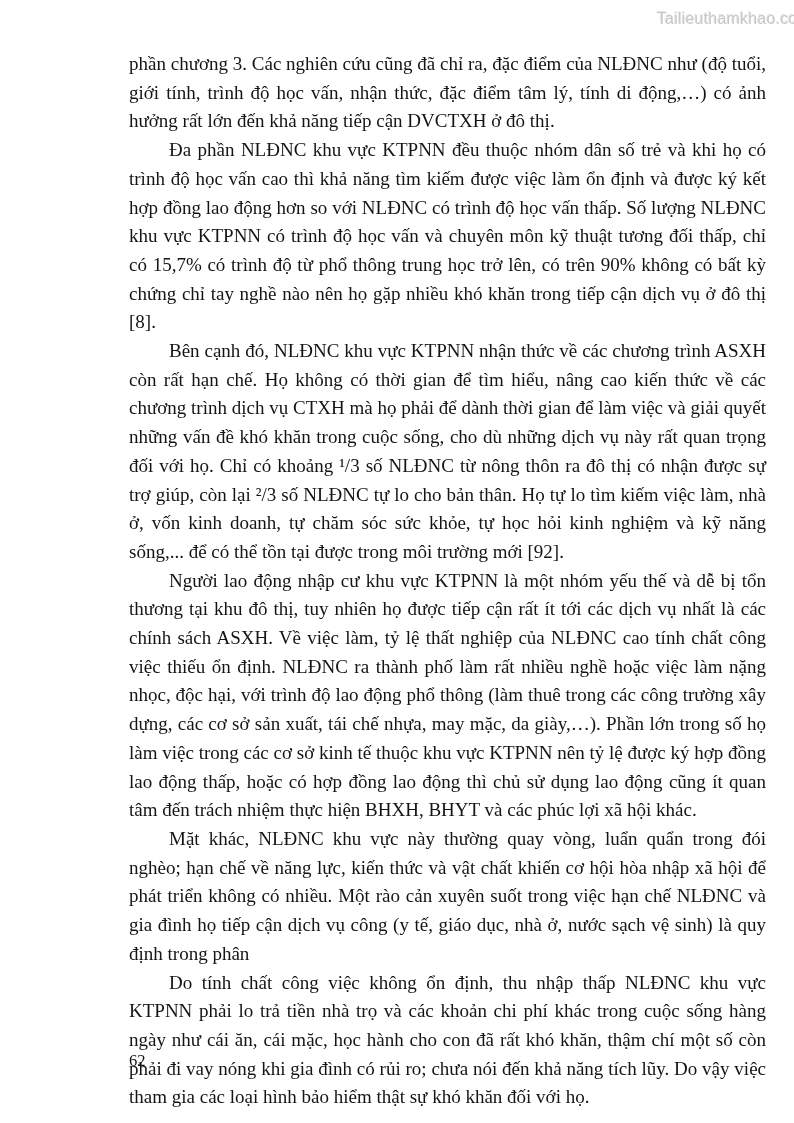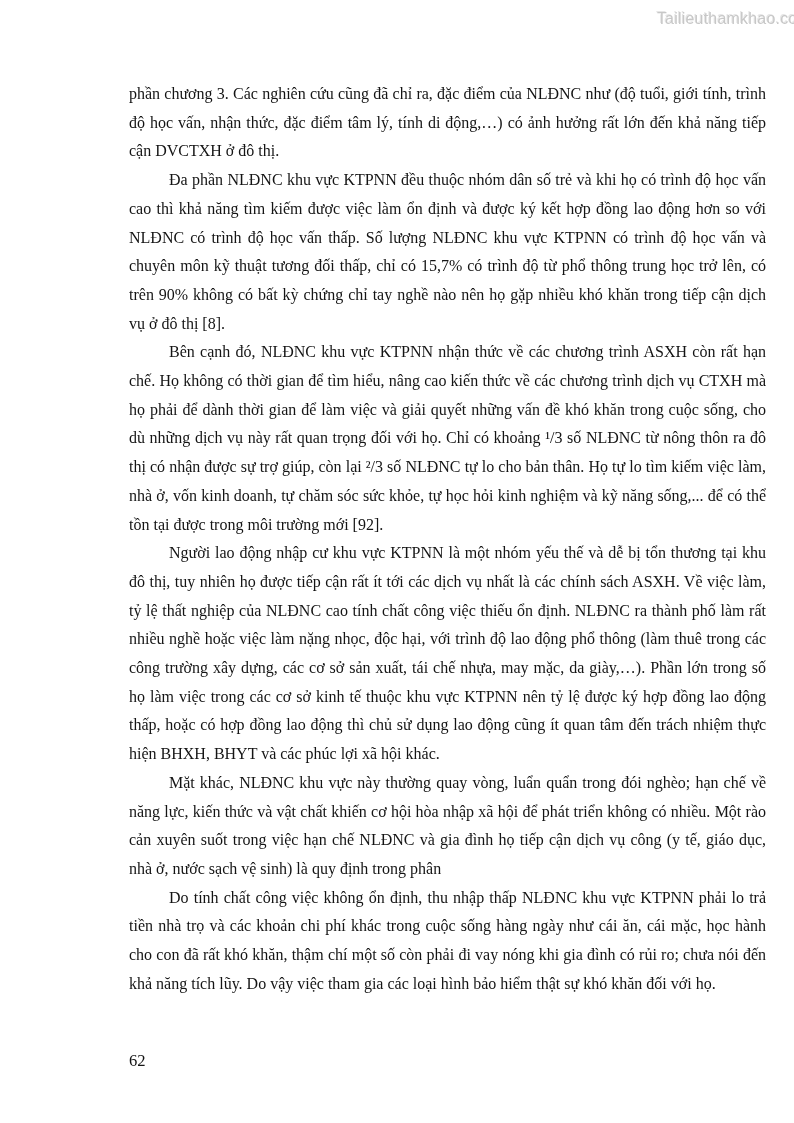--- a/index.html
+++ b/index.html
@@ -24,23 +24,23 @@
     font-family: "Liberation Sans", sans-serif;
     font-size: 16px;
     letter-spacing: 0.2px;
     color: #c7c7c7;
     text-shadow: 1px 1px 0 #ffffff, -1px -1px 0 #e6e6e6;
     user-select: none;
   }
   .content {
     position: absolute;
     left: 85px;
-    top: 80px;
+    top: 50px;
     width: 637px;
-    font-size: 16px;
+    font-size: 19px;
     line-height: 28.7px;
     text-align: justify;
   }
   .content p {
     margin: 0;
     padding: 0;
     text-indent: 40px;
   }
   .content p.continuation {
     text-indent: 0;

